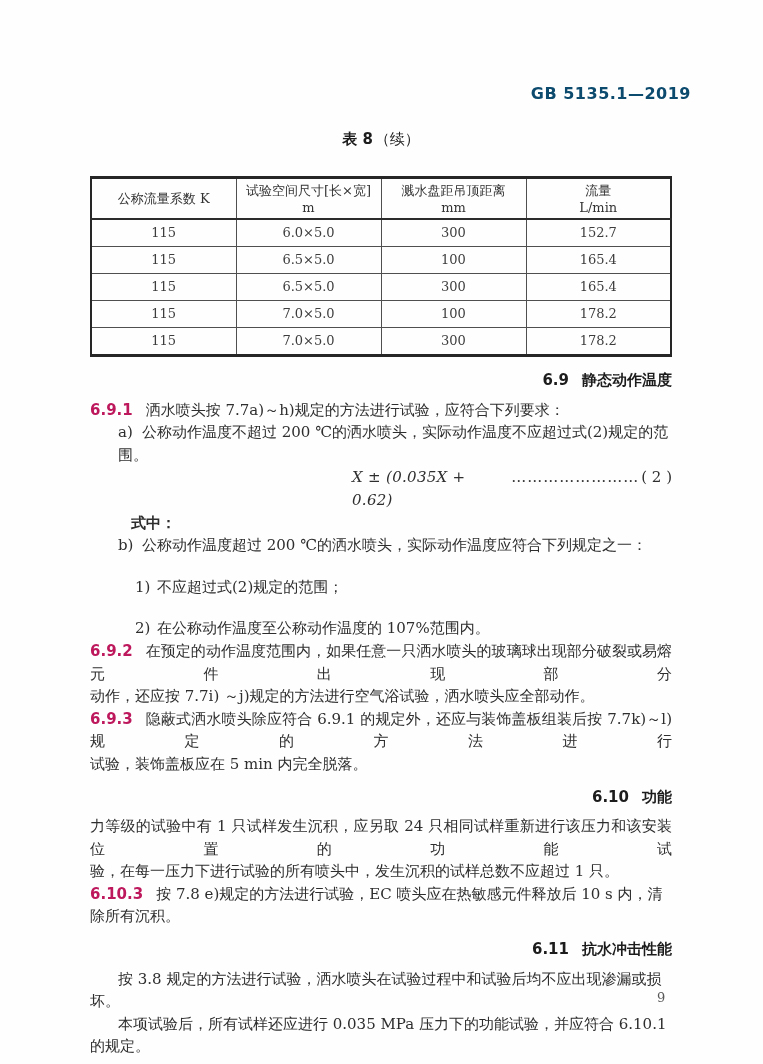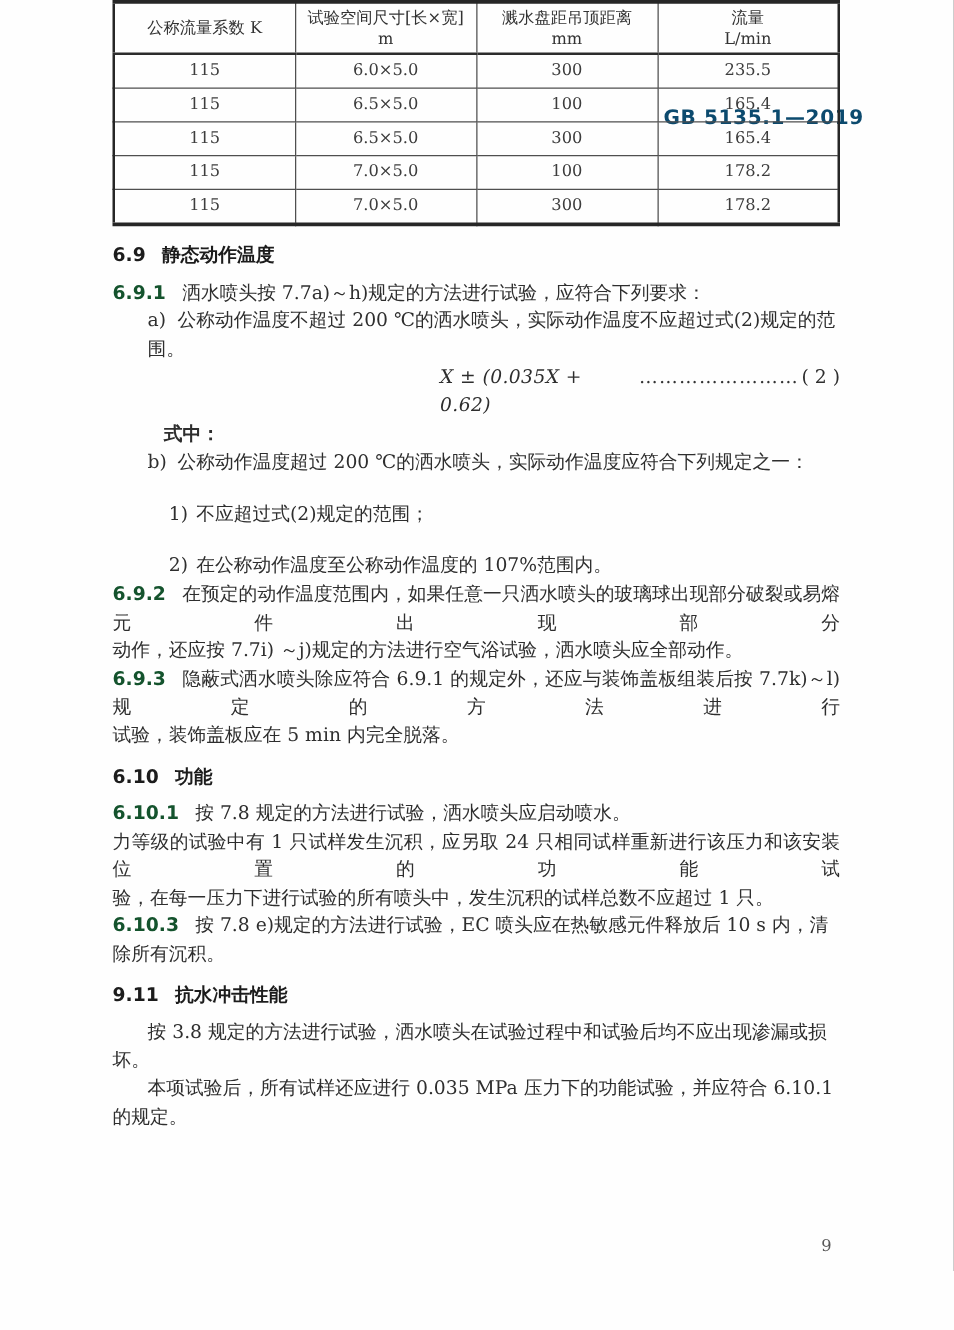--- a/index.html
+++ b/index.html
@@ -28,43 +28,43 @@
     font-size: 15px; line-height: 22.6px;
   }
   .table-title {
     margin-top: 131px; text-align: center;
     font-size: 15px; line-height: 17px; color: #1d1d1d;
   }
   .table-title .t-prefix { font-family:"DejaVu Sans","Liberation Sans",sans-serif; font-weight: bold; margin-right: 2px; }
   .table-title .t-suffix { font-weight: normal; }
   
   table.spec {
-    margin-top: 0; margin-bottom: 12px;
+    margin-top: 28px; margin-bottom: 12px;
     width: 100%; border-collapse: collapse; table-layout: fixed;
     font-size: 13px; color: #3d3d3d;
   }
   table.spec th, table.spec td {
     border: 1px solid #4f4f4f; text-align: center; vertical-align: middle;
     padding: 0; font-weight: normal;
   }
   table.spec { border: 2px solid #262626; border-top-width: 3px; border-bottom-width: 3px; }
   table.spec th { height: 39px; border-bottom: 2px solid #2c2c2c; line-height: 17px; color:#333; }
   table.spec td { height: 26px; }
   .th-l2:empty { display:none; }
   
   .sec {
     margin: 10px 0 7px 0;
     font-family: "DejaVu Sans", "Liberation Sans", sans-serif;
-    font-weight: bold; font-size: 15px; line-height: 22.6px; color: #1c1c1c;
+    font-weight: bold; font-size: 15px; line-height: 22.6px; color: #1c1c1c; text-align: right;
   }
   .sec .sec-num { margin-right: 13px; }
   .clause, .para, .li1, .li2, .where-label, .where-term { margin: 0; }
   .cnum {
     font-family: "DejaVu Sans", "Liberation Sans", sans-serif;
-    font-weight: bold; color: #14532d; margin-right: 13px;
+    font-weight: bold; color: #be185d; margin-right: 13px;
   }
   .line { min-height: 22.6px; }
   .line.fill { text-align: justify; text-align-last: justify; overflow: hidden; }
   .para .line.first { text-indent: 28px; }
   .li1 { padding-left: 28px; }
   .li1 .li-label { display: inline-block; min-width: 24px; }
   .li2 { padding-left: 45px; margin-top: 19px; }
   .li2 .li-label { display: inline-block; min-width: 22px; }
   .formula { display: flex; align-items: baseline; line-height: 22.6px; gap: 32px; }
   .f-expr { margin-left: 262px; font-style: italic; letter-spacing: .3px; }
@@ -77,20 +77,23 @@
 </style>
 </head>
 <body>
 
 <div class="page">
 
   <div class="gb-header">GB 5135.1—2019</div>
 
   <div class="content">
 
+    <div class="table-title">
+      <span class="t-prefix">表 8</span><span class="t-suffix">（续）</span>
+    </div>
 
     <table class="spec">
       <colgroup>
         <col style="width:25%">
           <col style="width:25%">
           <col style="width:25%">
           <col style="width:25%">
       </colgroup>
       <thead>
         <tr>
@@ -110,21 +113,21 @@
             <div class="th-l1">流量</div>
             <div class="th-l2">L/min</div>
           </th>
         </tr>
       </thead>
       <tbody>
           <tr>
             <td>115</td>
             <td>6.0×5.0</td>
             <td>300</td>
-            <td>235.5</td>
+            <td>152.7</td>
           </tr>
           <tr>
             <td>115</td>
             <td>6.5×5.0</td>
             <td>100</td>
             <td>165.4</td>
           </tr>
           <tr>
             <td>115</td>
             <td>6.5×5.0</td>
@@ -184,32 +187,29 @@
     <div class="clause">
         <div class="line first fill"><span class="cnum">6.9.3</span>隐蔽式洒水喷头除应符合 6.9.1 的规定外，还应与装饰盖板组装后按 7.7k)～l)规定的方法进行</div>
         <div class="line">试验，装饰盖板应在 5 min 内完全脱落。</div>
       </div>
 
     <h3 class="sec">
       <span class="sec-num">6.10</span><span class="sec-title">功能</span>
     </h3>
 
     <div class="clause">
-        <div class="line first"><span class="cnum">6.10.1</span>按 7.8 规定的方法进行试验，洒水喷头应启动喷水。</div>
-      </div>
-    <div class="clause">
         <div class="line fill">力等级的试验中有 1 只试样发生沉积，应另取 24 只相同试样重新进行该压力和该安装位置的功能试</div>
         <div class="line">验，在每一压力下进行试验的所有喷头中，发生沉积的试样总数不应超过 1 只。</div>
       </div>
     <div class="clause">
         <div class="line first"><span class="cnum">6.10.3</span>按 7.8 e)规定的方法进行试验，EC 喷头应在热敏感元件释放后 10 s 内，清除所有沉积。</div>
       </div>
 
     <h3 class="sec">
-      <span class="sec-num">9.11</span><span class="sec-title">抗水冲击性能</span>
+      <span class="sec-num">6.11</span><span class="sec-title">抗水冲击性能</span>
     </h3>
 
     <div class="para">
         <div class="line first">按 3.8 规定的方法进行试验，洒水喷头在试验过程中和试验后均不应出现渗漏或损坏。</div>
       </div>
     <div class="para">
         <div class="line first">本项试验后，所有试样还应进行 0.035 MPa 压力下的功能试验，并应符合 6.10.1 的规定。</div>
       </div>
 
   </div>

